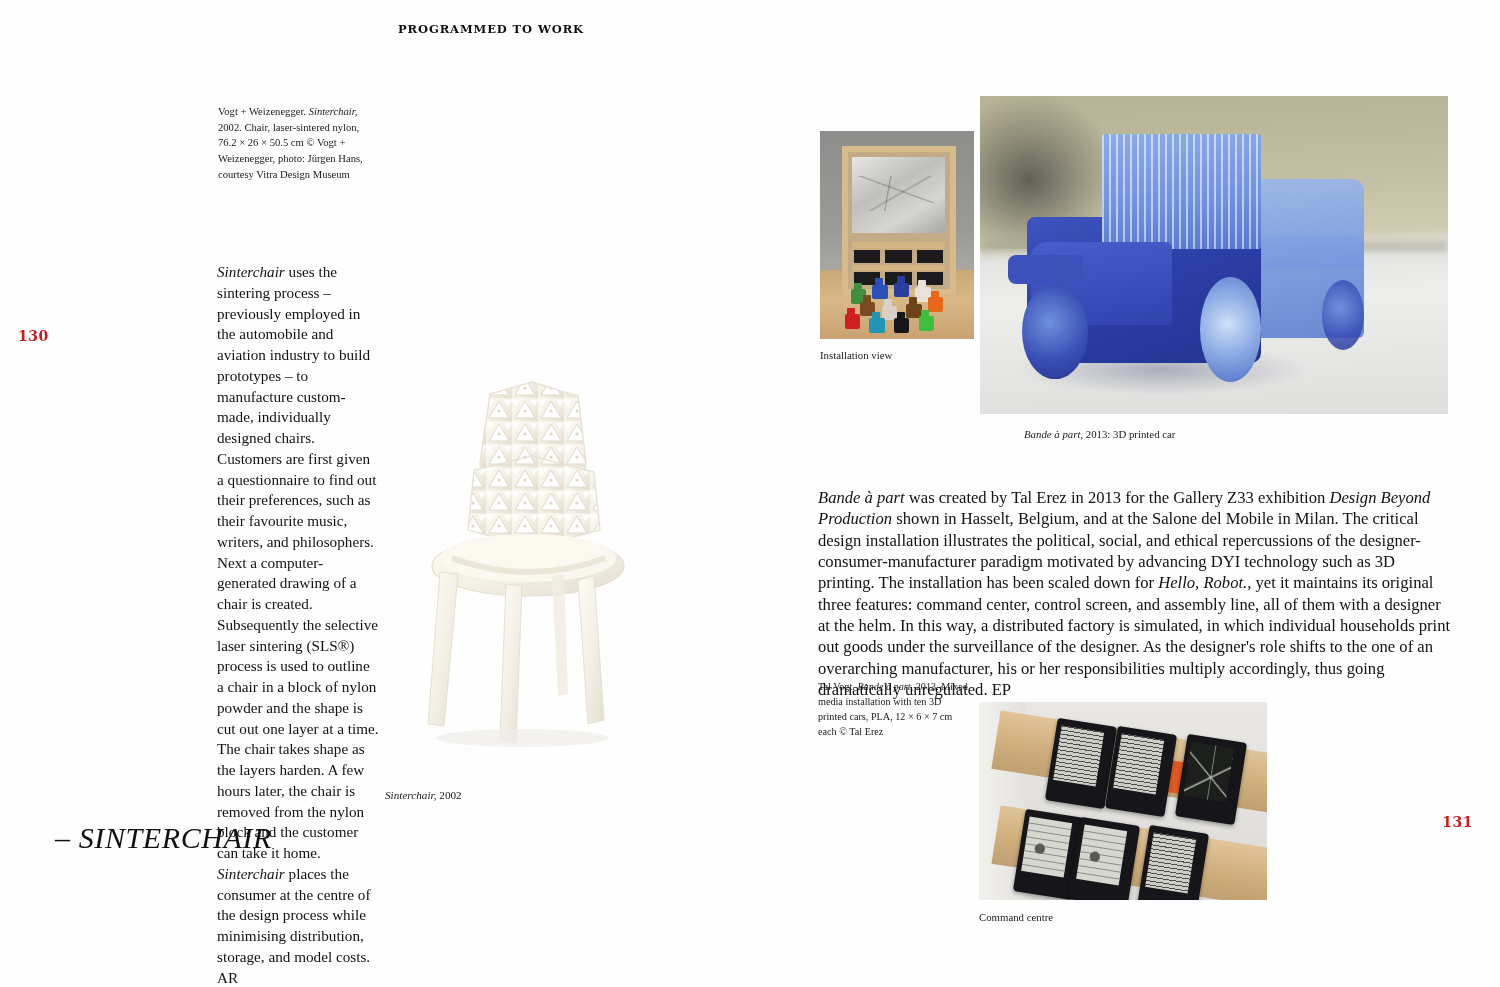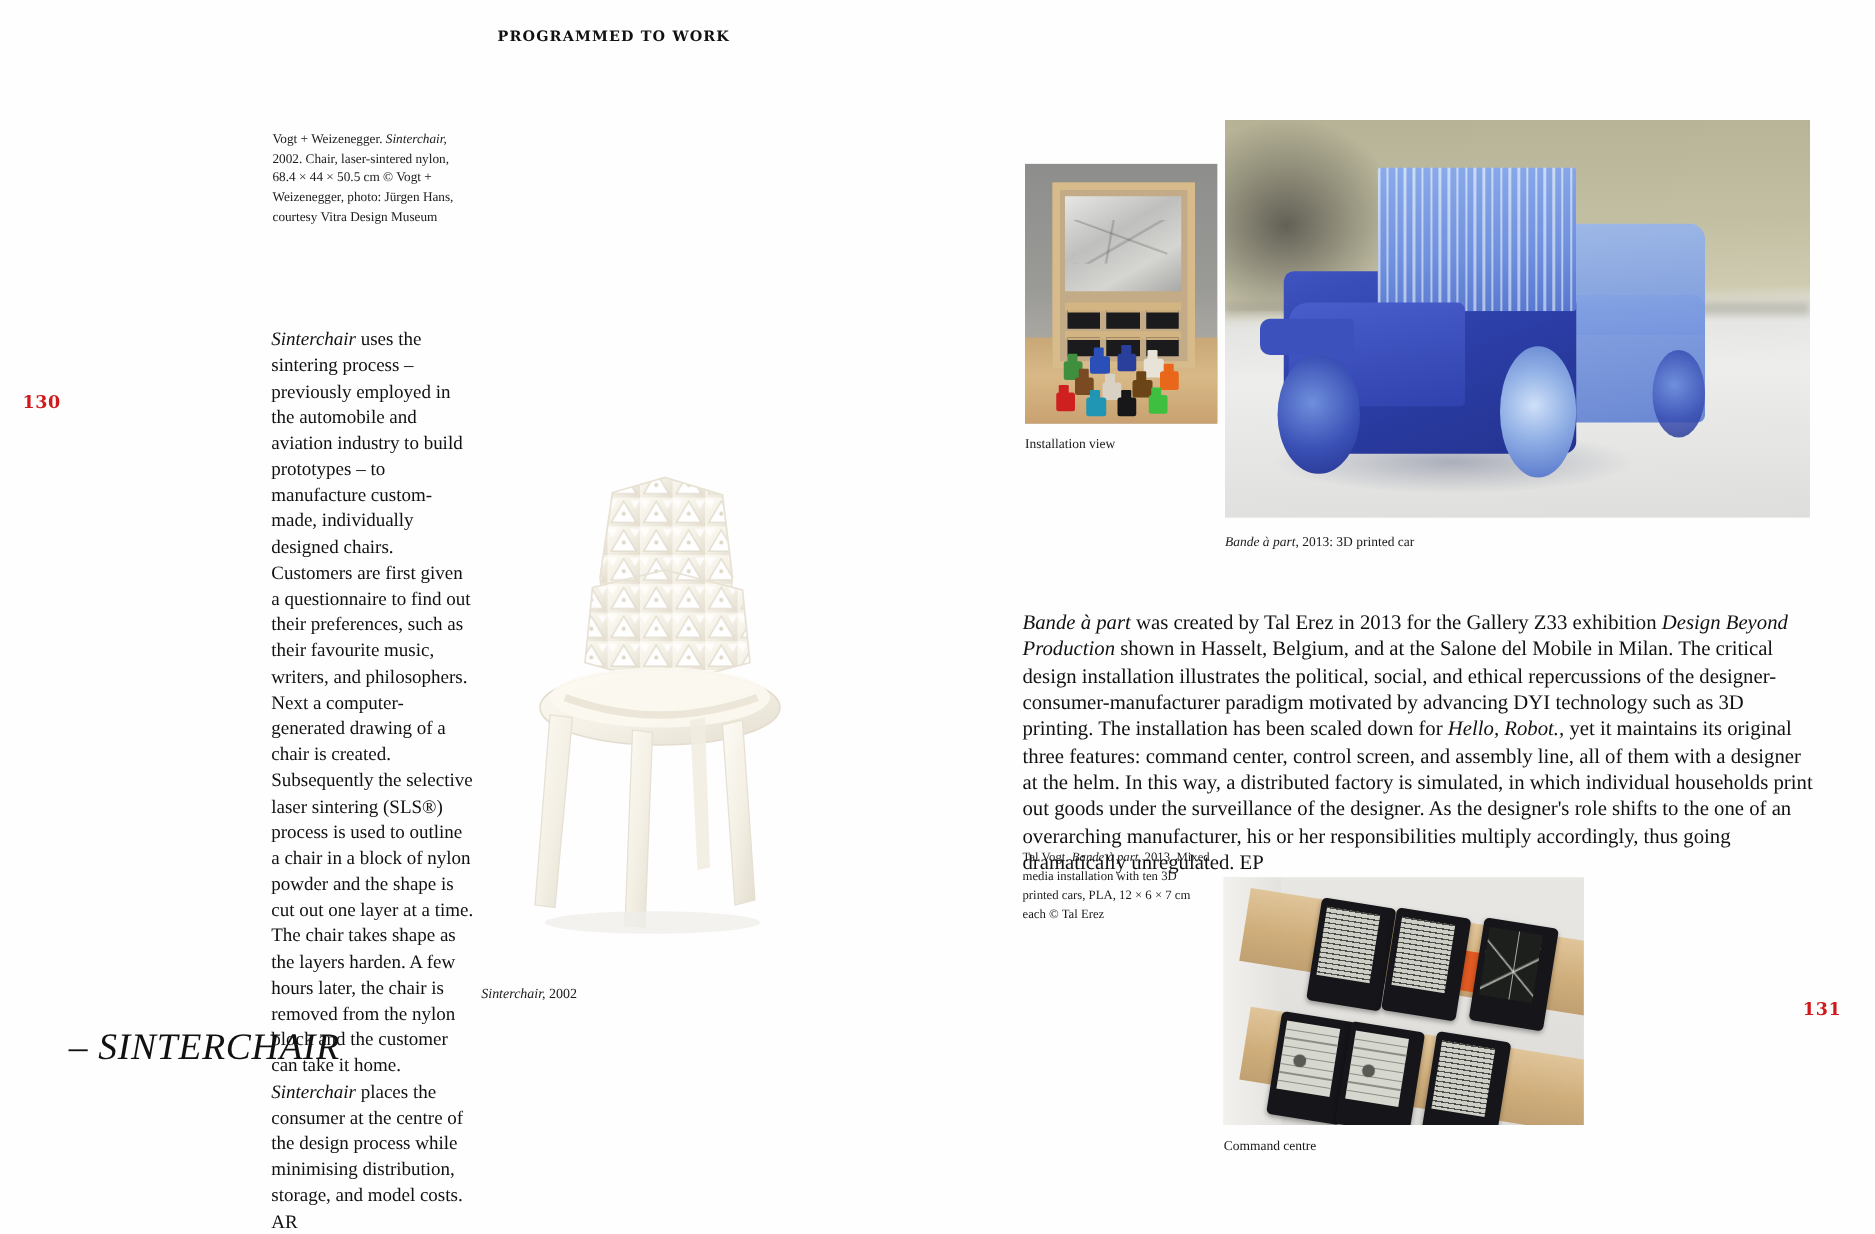--- a/index.html
+++ b/index.html
@@ -28,20 +28,21 @@
   }
 
   
   .folio {
     position: absolute;
     font-family: "DejaVu Serif", serif;
     font-weight: bold;
     font-size: 14px;
     letter-spacing: 0.5px;
     color: #d0191c;
+    margin-top: 14px;
   }
   .folio-left  { left: 18px;   top: 314px; }
   .folio-right { right: 27px;  top: 800px; }
 
   
   .caption-credit {
     position: absolute;
     font-family: "Liberation Serif", serif;
     font-size: 10.6px;
     line-height: 1.48;
@@ -110,21 +111,21 @@
   #photo-car          { left: 980px; top: 96px;  width: 468px; height: 318px; }
   #photo-command      { left: 979px; top: 702px; width: 288px; height: 198px; }
 
   .photo-caption {
     position: absolute;
     font-size: 10.8px;
     color: #1a1a1a;
   }
   .photo-caption i { font-style: italic; }
   #cap-installation { left: 820px; top: 349px; }
-  #cap-car          { left: 980px; top: 428px; }
+  #cap-car          { left: 1024px; top: 428px; }
   #cap-command      { left: 979px; top: 911px; }
 
   .right-body {
     position: absolute;
     left: 818px;
     top: 487px;
     width: 634px;
     font-size: 16.6px;
     line-height: 1.285;
     color: #111;
@@ -289,21 +290,21 @@
 </head>
 <body>
 
 <div class="spread">
 
   <div class="running-header">PROGRAMMED TO WORK</div>
 
   <div class="folio folio-left">130</div>
   <div class="folio folio-right">131</div>
 
-  <div class="caption-credit" id="credit-sinterchair"><span>Vogt + Weizenegger. </span><i>Sinterchair,</i><span> 2002. Chair, laser-sintered nylon, 68.4 × 44 × 50.5 cm © Vogt + Weizenegger, photo: Jürgen Hans, courtesy Vitra Design Museum</span></div>
+  <div class="caption-credit" id="credit-sinterchair"><span>Vogt + Weizenegger. </span><i>Sinterchair,</i><span> 2002. Chair, laser-sintered nylon, 76.2 × 26 × 50.5 cm © Vogt + Weizenegger, photo: Jürgen Hans, courtesy Vitra Design Museum</span></div>
 
   <div class="body-column"><i>Sinterchair</i><span> uses the sintering process – previously employed in the automobile and aviation industry to build prototypes – to manufacture custom-made, individually designed chairs. Customers are first given a questionnaire to find out their preferences, such as their favourite music, writers, and philosophers. Next a computer-generated drawing of a chair is created. Subsequently the selective laser sintering (SLS®) process is used to outline a chair in a block of nylon powder and the shape is cut out one layer at a time. The chair takes shape as the layers harden. A few hours later, the chair is removed from the nylon block and the customer can take it home. </span><i>Sinterchair</i><span> places the consumer at the centre of the design process while minimising distribution, storage, and model costs. AR</span></div>
 
   <div class="chair-figure">
     <svg width="290" height="420" viewBox="0 0 290 420">
       <defs>
         <linearGradient id="cw" x1="0" y1="0" x2="1" y2="1">
           <stop offset="0%" stop-color="#fdfbf5"></stop>
           <stop offset="55%" stop-color="#f3efe4"></stop>
           <stop offset="100%" stop-color="#e4ded0"></stop>

